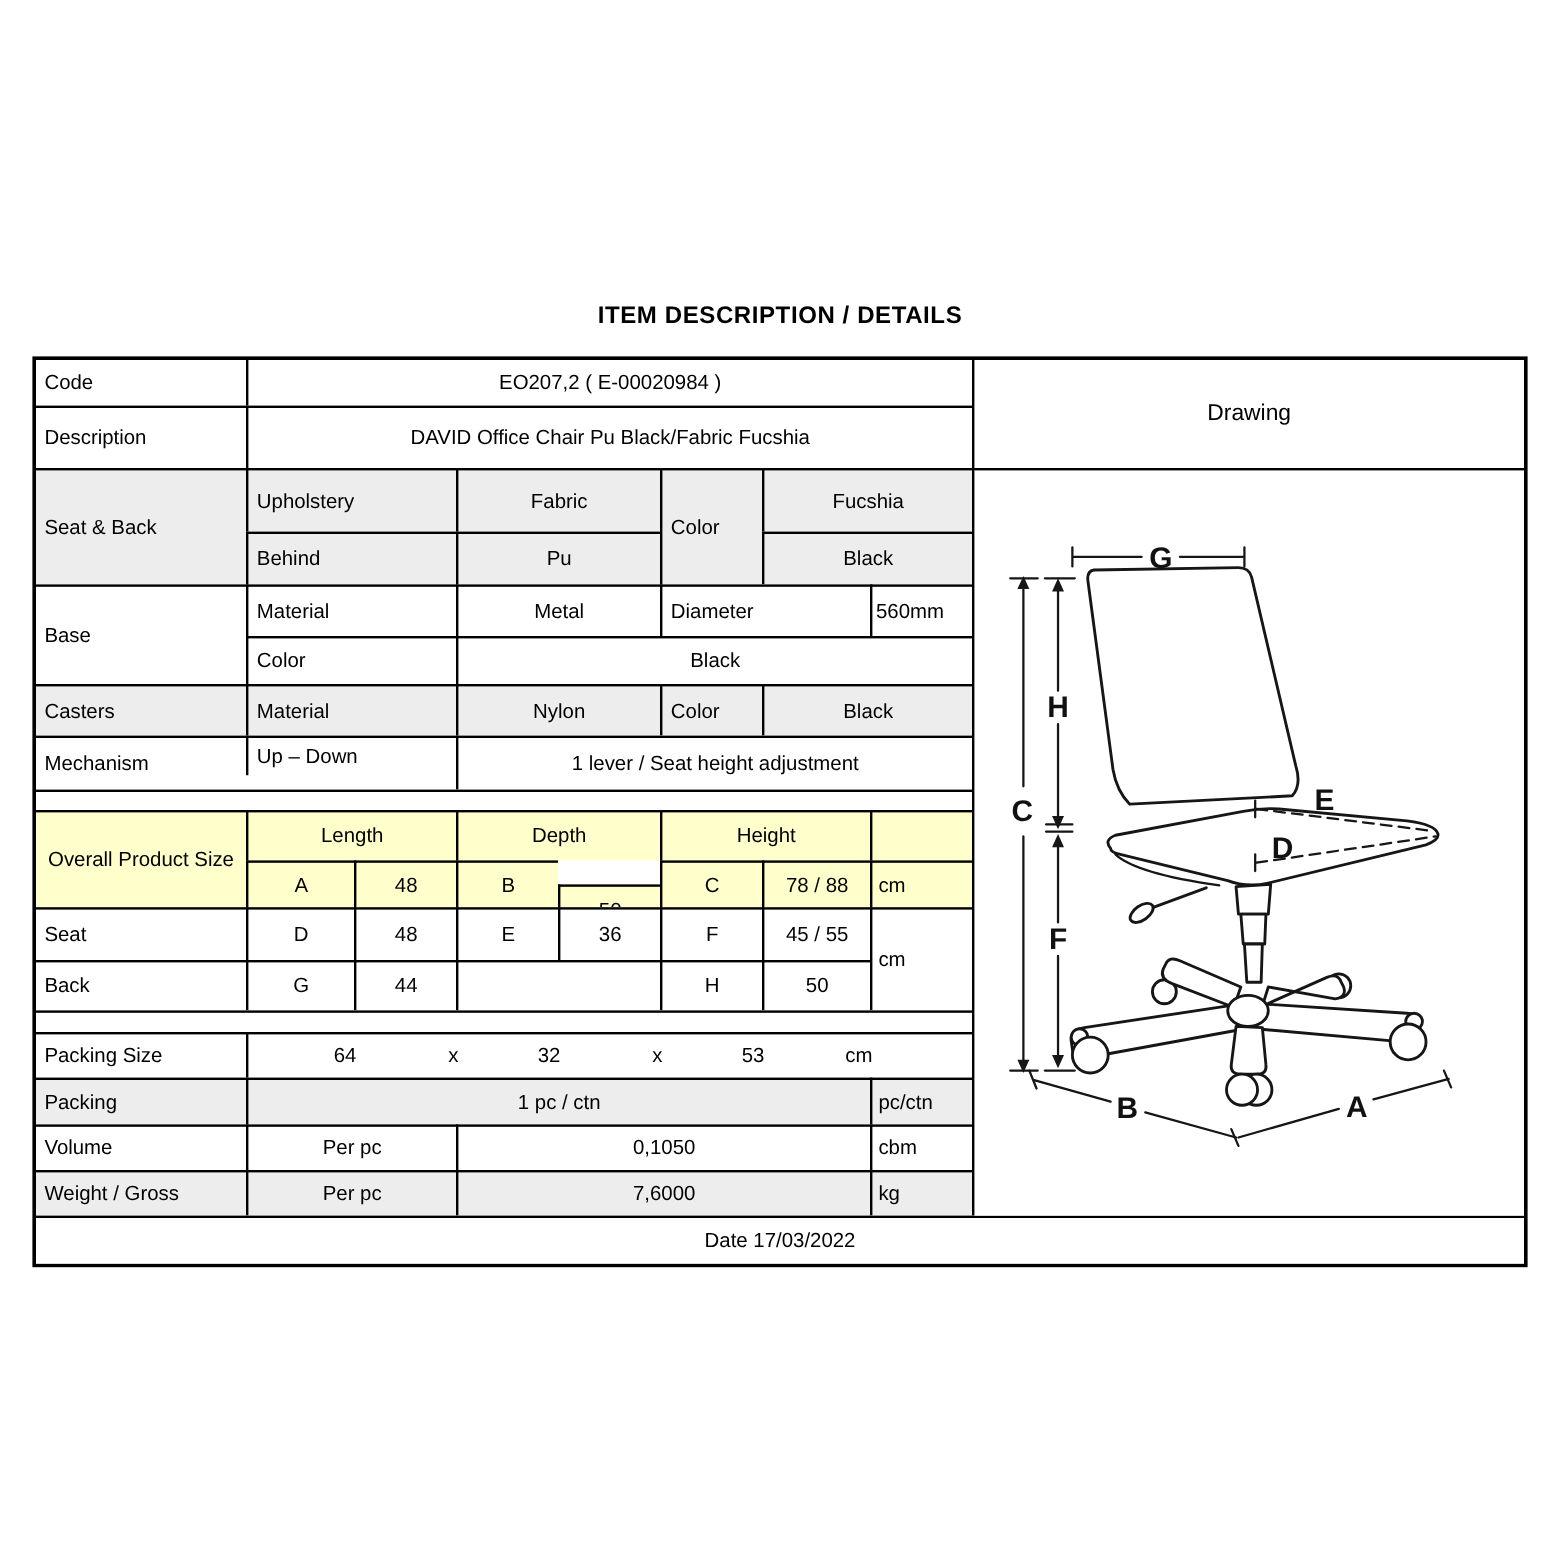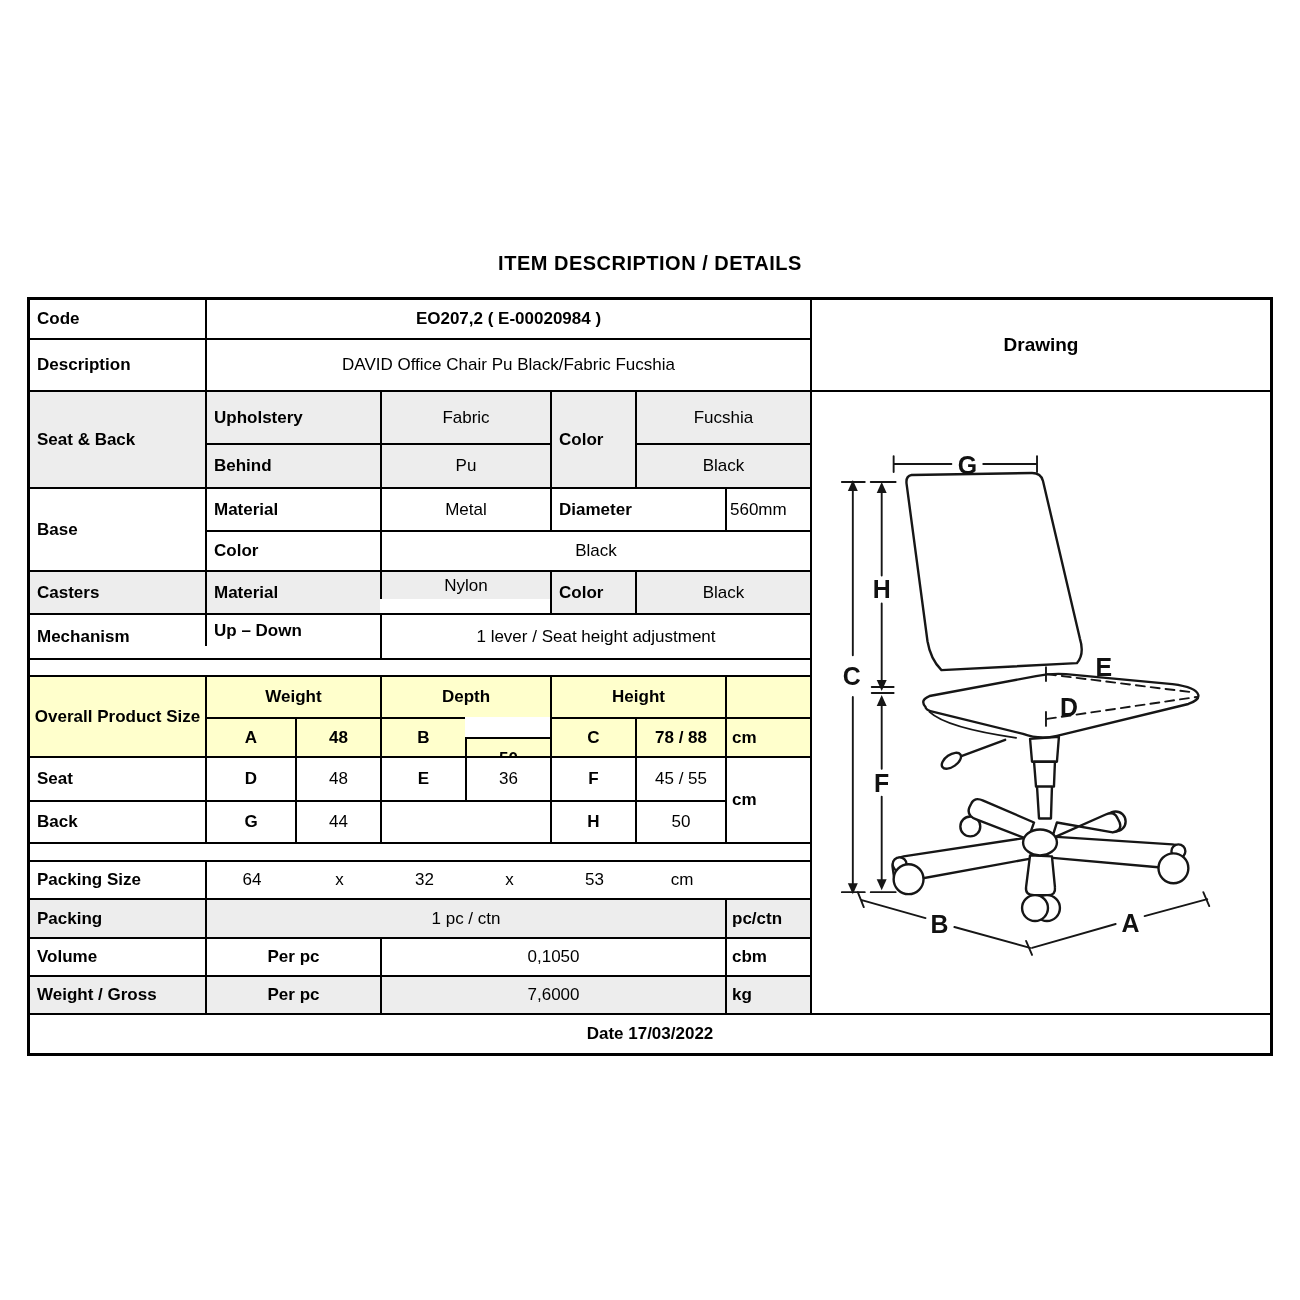--- a/index.html
+++ b/index.html
@@ -16,26 +16,26 @@
     border:3px solid #000;background:#fff;
   }
   .cell{
     position:absolute;box-sizing:border-box;
     border-left:2px solid #000;border-top:2px solid #000;
     display:flex;align-items:center;font-size:17px;line-height:1.15;
     padding:0 7px;overflow:hidden;background:#fff;
   }
   .nl{border-left:none}
   .nt{border-top:none}
-  .b{font-weight:bold}
+  .b{font-weight:normal}
   .c{justify-content:center;padding:0;text-align:center}
   .gray{background:#ededed}
   .yellow{background:#ffffcc}
   .ps-grid{display:flex;width:100%;height:100%;align-items:center}
-  .ps-grid span{display:block;text-align:center;font-size:17px}
+  .ps-grid span{display:block;text-align:right;font-size:17px}
   svg text{font-family:"Liberation Sans",sans-serif;font-weight:bold;font-size:25px;fill:#111;}
 </style>
 </head>
 <body>
 
 <div class="title">ITEM DESCRIPTION / DETAILS</div>
 
 <div class="sheet">
 
   <div class="cell nl nt b" style="left:0;top:0;width:175px;height:38px">Code</div>
@@ -57,32 +57,32 @@
   <div class="cell nl b" style="left:0;top:187px;width:175px;height:83px">Base</div>
   <div class="cell b" style="left:175px;top:187px;width:175px;height:43px">Material</div>
   <div class="cell c" style="left:350px;top:187px;width:170px;height:43px">Metal</div>
   <div class="cell b" style="left:520px;top:187px;width:175px;height:43px">Diameter</div>
   <div class="cell" style="left:695px;top:187px;width:85px;height:43px;padding:16px 3px">560mm</div>
   <div class="cell b" style="left:175px;top:230px;width:175px;height:40px">Color</div>
   <div class="cell c" style="left:350px;top:230px;width:430px;height:40px">Black</div>
 
   <div class="cell nl b gray" style="left:0;top:270px;width:175px;height:43px">Casters</div>
   <div class="cell b gray" style="left:175px;top:270px;width:175px;height:43px">Material</div>
-  <div class="cell c gray" style="left:350px;top:270px;width:170px;height:29px">Nylon</div>
+  <div class="cell c gray" style="left:350px;top:270px;width:170px;height:43px">Nylon</div>
   <div class="cell b gray" style="left:520px;top:270px;width:85px;height:43px">Color</div>
   <div class="cell c gray" style="left:605px;top:270px;width:175px;height:43px">Black</div>
 
   <div class="cell nl b" style="left:0;top:313px;width:175px;height:45px">Mechanism</div>
   <div class="cell b" style="left:175px;top:313px;width:175px;height:33px">Up – Down</div>
   <div class="cell c" style="left:350px;top:313px;width:430px;height:45px">1 lever / Seat height adjustment</div>
 
   <div class="cell nl" style="left:0;top:358px;width:780px;height:17px"></div>
 
   <div class="cell nl b yellow c" style="left:0;top:375px;width:175px;height:81px">Overall Product Size</div>
-  <div class="cell b yellow c" style="left:175px;top:375px;width:175px;height:42px">Weight</div>
+  <div class="cell b yellow c" style="left:175px;top:375px;width:175px;height:42px">Length</div>
   <div class="cell b yellow c" style="left:350px;top:375px;width:170px;height:42px">Depth</div>
   <div class="cell b yellow c" style="left:520px;top:375px;width:175px;height:42px">Height</div>
   <div class="cell yellow" style="left:695px;top:375px;width:85px;height:42px"></div>
   <div class="cell b yellow c" style="left:175px;top:417px;width:90px;height:39px">A</div>
   <div class="cell b yellow c" style="left:265px;top:417px;width:85px;height:39px">48</div>
   <div class="cell b yellow c" style="left:350px;top:417px;width:85px;height:39px">B</div>
   <div class="cell b yellow c" style="left:435px;top:437px;width:85px;height:41px">50</div>
   <div class="cell b yellow c" style="left:520px;top:417px;width:85px;height:39px">C</div>
   <div class="cell b yellow c" style="left:605px;top:417px;width:90px;height:39px">78 / 88</div>
   <div class="cell b yellow" style="left:695px;top:417px;width:85px;height:39px;padding:0 5px">cm</div>

